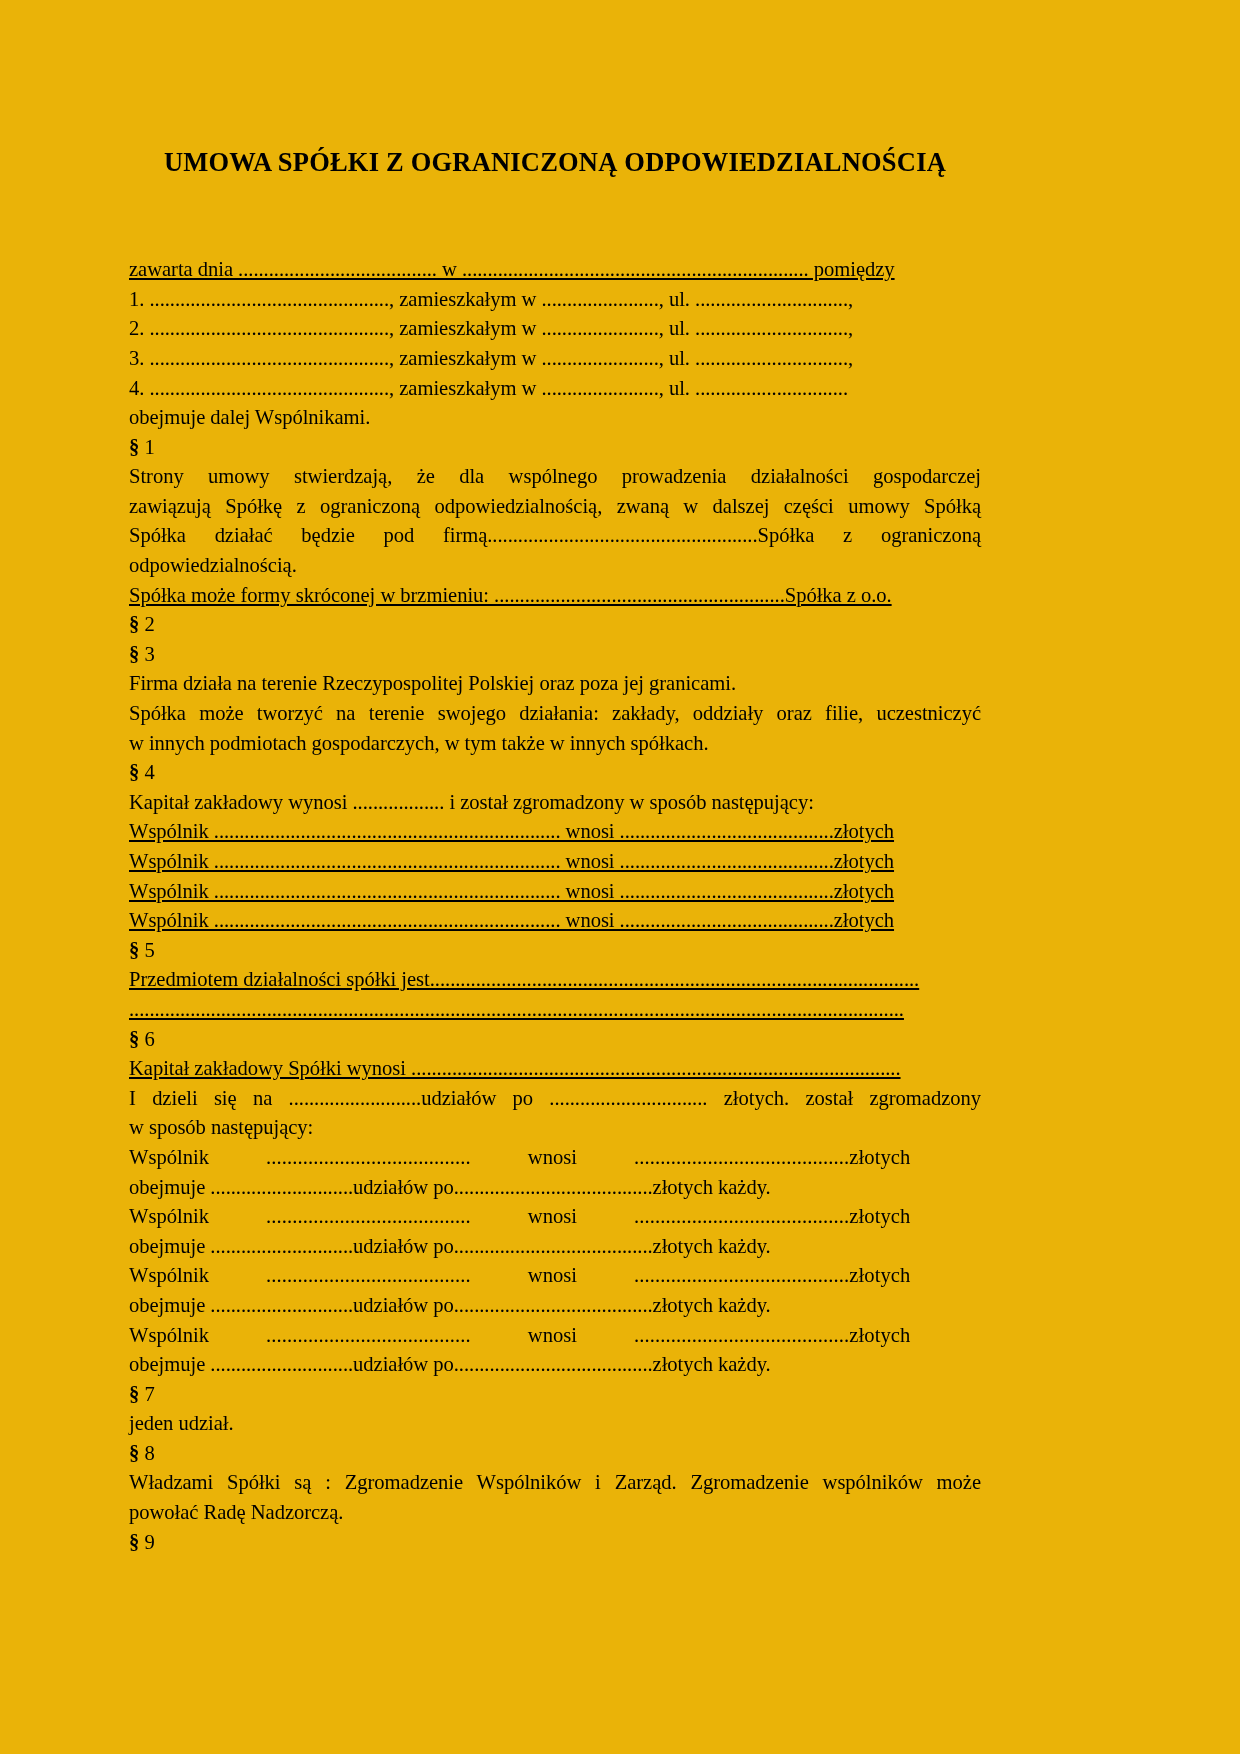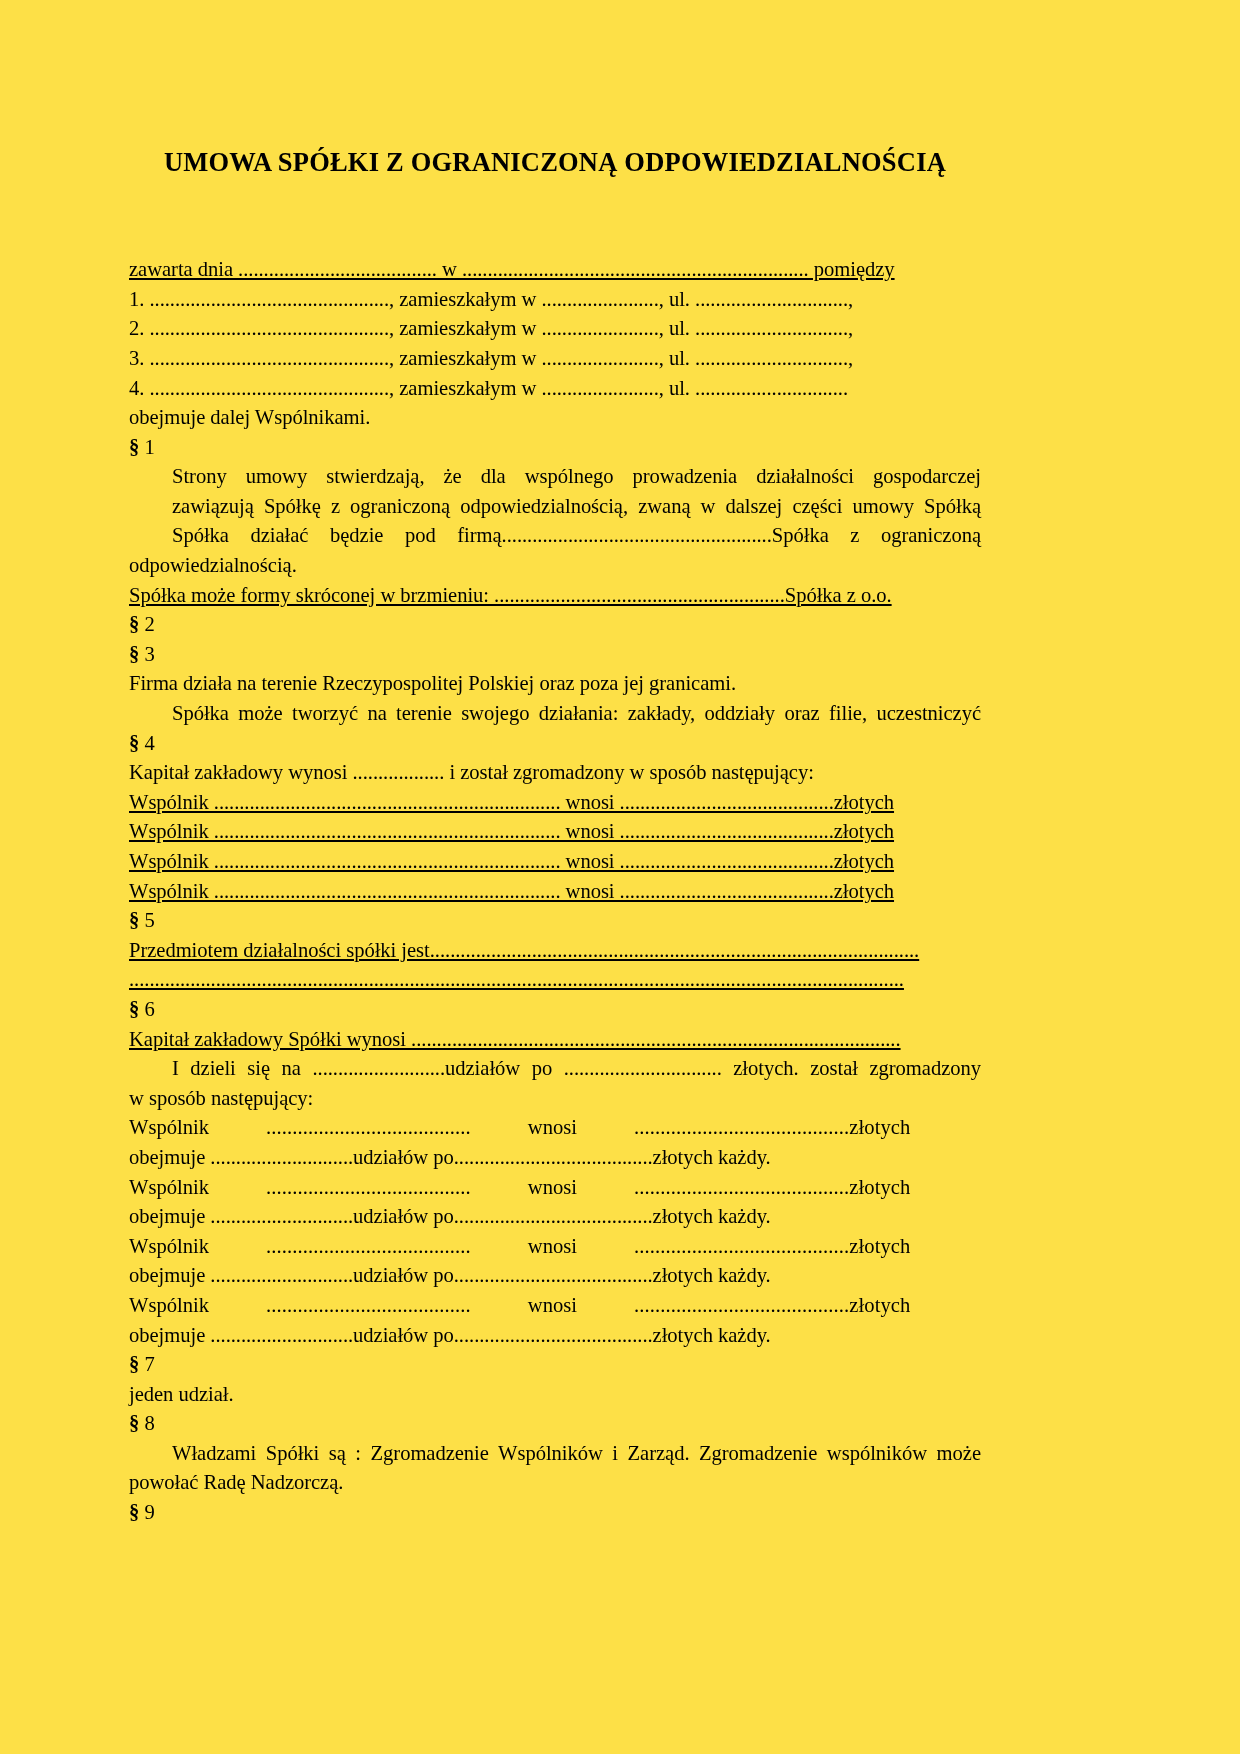--- a/index.html
+++ b/index.html
@@ -6,21 +6,21 @@
   html, body {
     margin: 0;
     padding: 0;
     background: #ffffff;
   }
   .page {
     position: relative;
     width: 1240px;
     height: 1754px;
     margin: 0 auto;
-    background: #fde047;
+    background: #eab308;
     color: #000000;
     font-family: "Liberation Serif", "DejaVu Serif", serif;
     box-sizing: border-box;
     overflow: hidden;
   }
   .doc-body {
     position: absolute;
     left: 129px;
     top: 148px;
     width: 852px;
@@ -45,21 +45,20 @@
     padding: 0;
     white-space: nowrap;
     letter-spacing: -0.05px;
   }
   
   .just {
     white-space: normal;
     text-align: justify;
     text-align-last: justify;
     word-spacing: 0.5px;
-    margin-left: 43px;
   }
   .just-last-left {
     white-space: normal;
     text-align: justify;
     text-align-last: left;
     text-decoration: underline;
   }
   .sec {
     font-size: 20.6px;
     line-height: 29.6px;
@@ -110,20 +109,21 @@
     <p class="ln just">zawiązują Spółkę z ograniczoną odpowiedzialnością, zwaną w dalszej części umowy Spółką</p>
     <p class="ln just">Spółka działać będzie pod firmą.....................................................Spółka z ograniczoną</p>
     <p class="ln">odpowiedzialnością.</p>
     <p class="ln just-last-left">Spółka może formy skróconej w brzmieniu: .........................................................Spółka z o.o.</p>
 
     <p class="sec"><span class="mark">§</span> <span>2</span></p>
 
     <p class="sec"><span class="mark">§</span> <span>3</span></p>
     <p class="ln">Firma działa na terenie Rzeczypospolitej Polskiej oraz poza jej granicami.</p>
     <p class="ln just">Spółka może tworzyć na terenie swojego działania: zakłady, oddziały oraz filie, uczestniczyć</p>
+    <p class="ln">w innych podmiotach gospodarczych, w tym także w innych spółkach.</p>
 
     <p class="sec"><span class="mark">§</span> <span>4</span></p>
     <p class="ln">Kapitał zakładowy wynosi .................. i został zgromadzony w sposób następujący:</p>
     <p class="ln just-last-left">Wspólnik .................................................................... wnosi ..........................................złotych</p>
     <p class="ln just-last-left">Wspólnik .................................................................... wnosi ..........................................złotych</p>
     <p class="ln just-last-left">Wspólnik .................................................................... wnosi ..........................................złotych</p>
     <p class="ln just-last-left">Wspólnik .................................................................... wnosi ..........................................złotych</p>
 
     <p class="sec"><span class="mark">§</span> <span>5</span></p>
     <p class="ln just-last-left">Przedmiotem działalności spółki jest................................................................................................</p>

